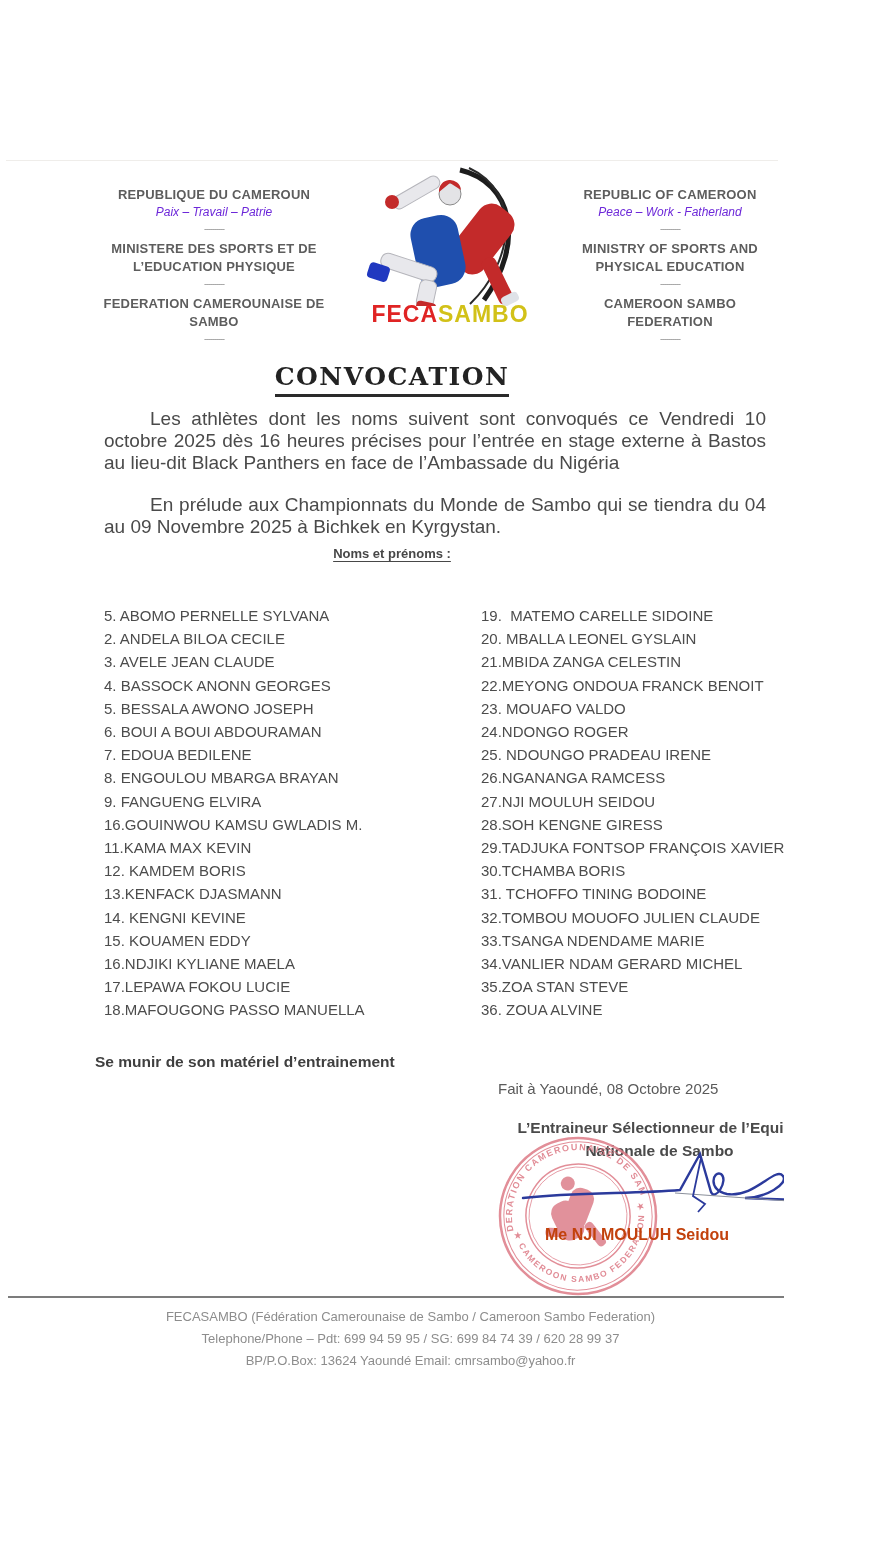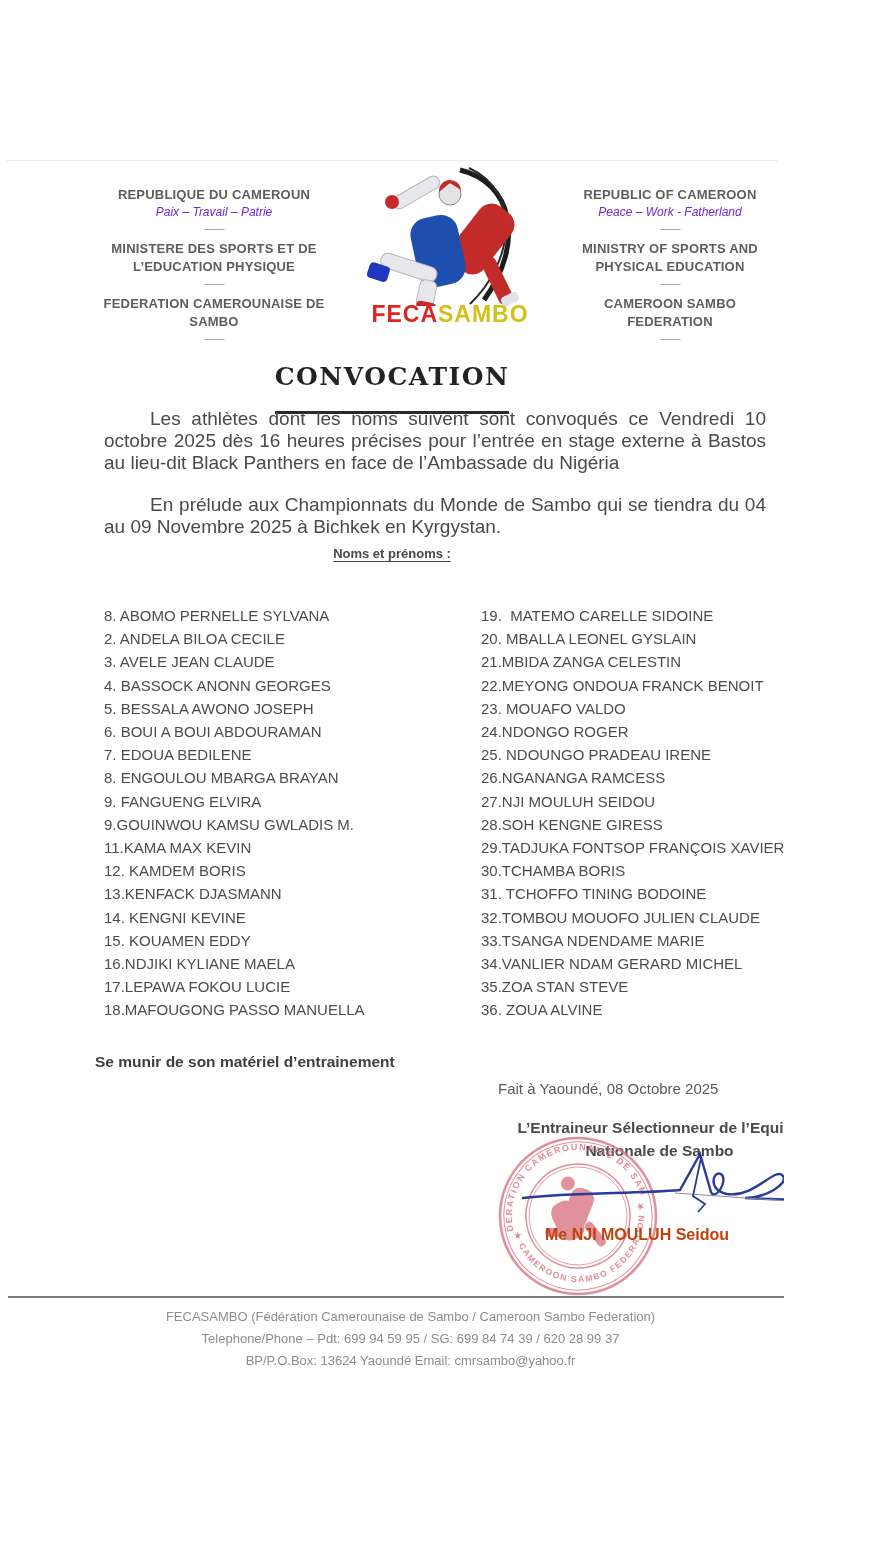--- a/index.html
+++ b/index.html
@@ -18,21 +18,21 @@
 
   
   .logo{position:absolute;left:362px;top:166px;width:176px;height:164px;}
   .logo-word{position:absolute;left:0;right:0;bottom:2px;text-align:center;
              font-weight:800;font-size:23px;letter-spacing:1px;font-family:"Liberation Sans",sans-serif;margin-top:18px;}
 
   
   .doc-title{position:absolute;left:0;right:0;top:362px;text-align:center;margin:0;
              font-family:"DejaVu Serif",serif;font-size:25px;font-weight:bold;color:#232323;
              letter-spacing:1.5px;}
-  .doc-title span{border-bottom:3px solid #2a2a2a;padding-bottom:20px;}
+  .doc-title span{border-bottom:3px solid #2a2a2a;padding-bottom:3px;}
   .para{position:absolute;left:104px;width:662px;margin:0;font-size:19px;line-height:22px;
         color:#4a4a4a;text-align:justify;text-indent:46px;}
   .para1{top:408px;}
   .para2{top:494px;}
   .names-heading{position:absolute;left:0;right:0;top:546px;text-align:center;margin:0;
                  font-size:13px;font-weight:bold;color:#474747;}
   .names-heading span{text-decoration:underline;text-underline-offset:3px;}
 
   
   .roster{position:absolute;top:604px;margin:0;padding:0;list-style:none;}
@@ -108,30 +108,30 @@
     <div class="hdr-sep">----------</div>
   </div>
 
   <h1 class="doc-title"><span>CONVOCATION</span></h1>
   <p class="para para1">Les athlètes dont les noms suivent sont convoqués ce Vendredi 10 octobre 2025 dès 16 heures précises pour l’entrée en stage externe à Bastos au lieu-dit Black Panthers en face de l’Ambassade du Nigéria</p>
   <p class="para para2">En prélude aux Championnats du Monde de Sambo qui se tiendra du 04 au 09 Novembre 2025 à Bichkek en Kyrgystan.</p>
   <h2 class="names-heading"><span>Noms et prénoms :</span></h2>
 
   <ol class="roster roster-left">
 
-  <li class="roster-item">8. ABOMO PERNELLE SYLVANA</li>
+  <li class="roster-item">5. ABOMO PERNELLE SYLVANA</li>
       <li class="roster-item">2. ANDELA BILOA CECILE</li>
       <li class="roster-item">3. AVELE JEAN CLAUDE</li>
       <li class="roster-item">4. BASSOCK ANONN GEORGES</li>
       <li class="roster-item">5. BESSALA AWONO JOSEPH</li>
       <li class="roster-item">6. BOUI A BOUI ABDOURAMAN</li>
       <li class="roster-item">7. EDOUA BEDILENE</li>
       <li class="roster-item">8. ENGOULOU MBARGA BRAYAN</li>
       <li class="roster-item">9. FANGUENG ELVIRA</li>
-      <li class="roster-item">9.GOUINWOU KAMSU GWLADIS M.</li>
+      <li class="roster-item">16.GOUINWOU KAMSU GWLADIS M.</li>
       <li class="roster-item">11.KAMA MAX KEVIN</li>
       <li class="roster-item">12. KAMDEM BORIS</li>
       <li class="roster-item">13.KENFACK DJASMANN</li>
       <li class="roster-item">14. KENGNI KEVINE</li>
       <li class="roster-item">15. KOUAMEN EDDY</li>
       <li class="roster-item">16.NDJIKI KYLIANE MAELA</li>
       <li class="roster-item">17.LEPAWA FOKOU LUCIE</li>
       <li class="roster-item">18.MAFOUGONG PASSO MANUELLA</li>
     </ol>
   <ol class="roster roster-right">

